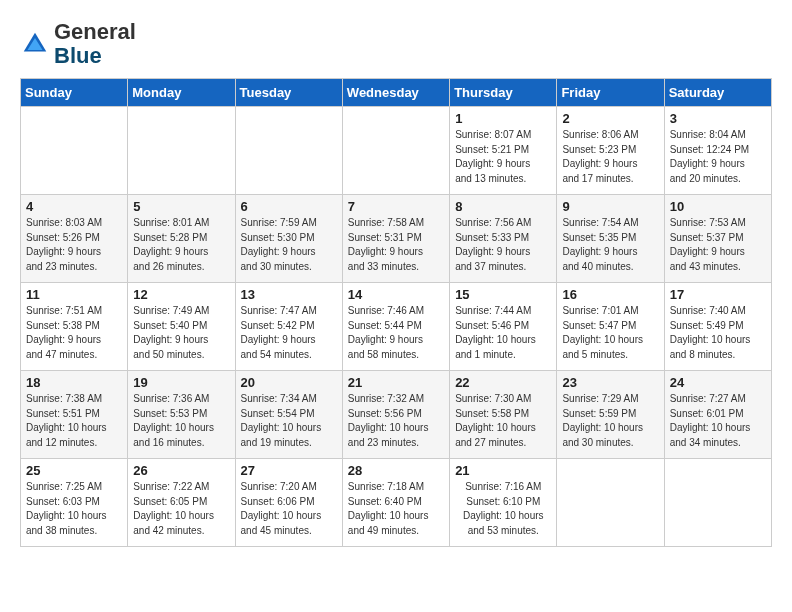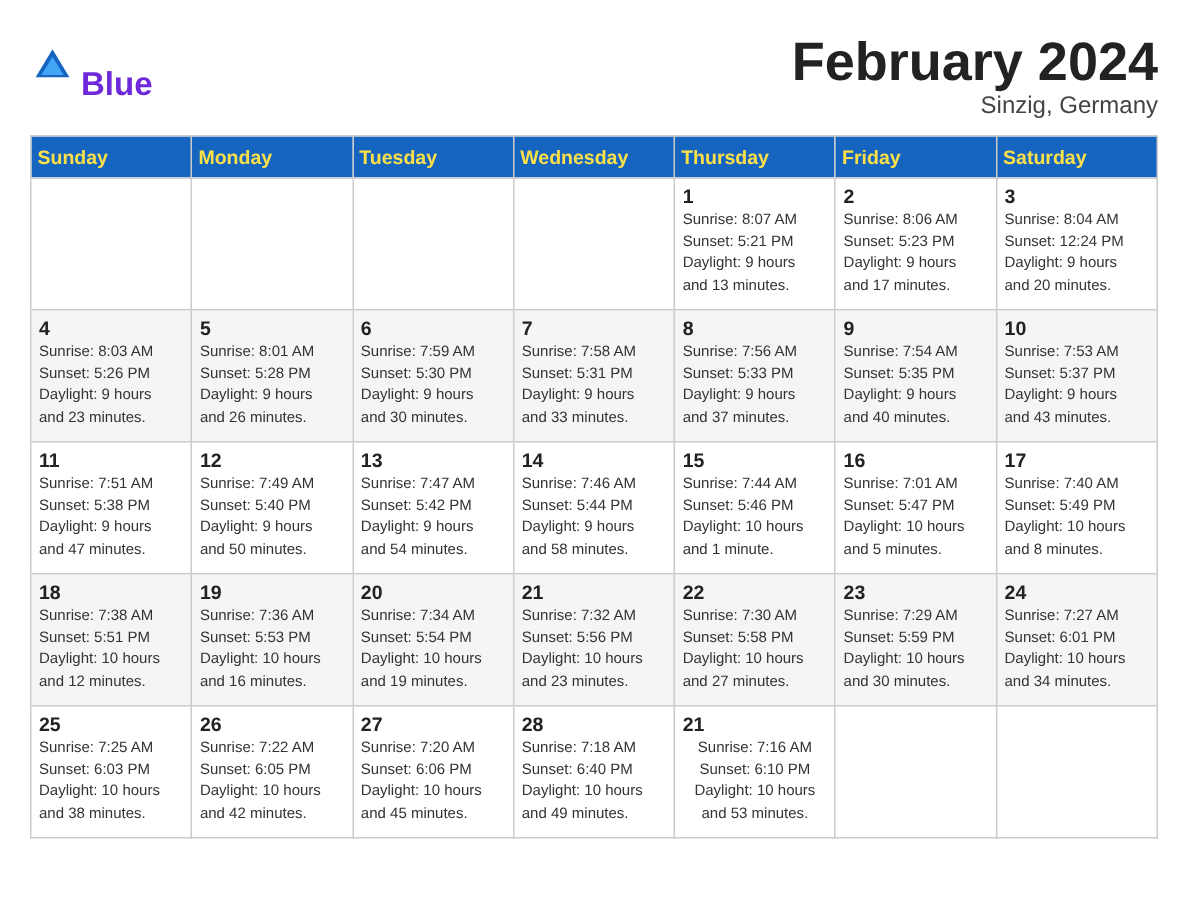--- a/index.html
+++ b/index.html
@@ -20,21 +20,21 @@
       display: flex;
       align-items: center;
       gap: 4px;
     }
     .logo-text {
       font-size: 22px;
       font-weight: bold;
       line-height: 1.1;
     }
     .logo-general { color: #333; }
-    .logo-blue { color: #6d28d9; }
+    .logo-blue { color: #0c4a6e; }
     .logo-icon {
       width: 30px;
       height: 30px;
     }
     .title-block {
       text-align: right;
     }
     .month-year {
       font-size: 36px;
       font-weight: bold;
@@ -44,21 +44,21 @@
       font-size: 16px;
       color: #444;
     }
     table {
       width: 100%;
       border-collapse: collapse;
       table-layout: fixed;
     }
     thead tr th {
       background-color: #1565c0;
-      color: #fde047;
+      color: #ffffff;
       font-size: 13px;
       font-weight: bold;
       padding: 6px 4px;
       text-align: left;
       border: 1px solid #ccc;
     }
     tbody tr td {
       vertical-align: top;
       border: 1px solid #ccc;
       padding: 4px 5px;
@@ -89,27 +89,23 @@
 </head>
 <body>
 
 <div class="header">
   <div class="logo">
     <svg class="logo-icon" viewBox="0 0 40 40">
       <polygon points="20,5 35,30 5,30" fill="#1565c0"></polygon>
       <polygon points="20,12 30,28 10,28" fill="#42a5f5"></polygon>
     </svg>
     <div class="logo-text">
-      <br>
+      <span class="logo-general">General</span><br>
       <span class="logo-blue">Blue</span>
     </div>
-  </div>
-  <div class="title-block">
-    <div class="month-year">February 2024</div>
-    <div class="location">Sinzig, Germany</div>
   </div>
 </div>
 
 <table>
   <thead>
     <tr>
     <th>Sunday</th>
         <th>Monday</th>
         <th>Tuesday</th>
         <th>Wednesday</th>

